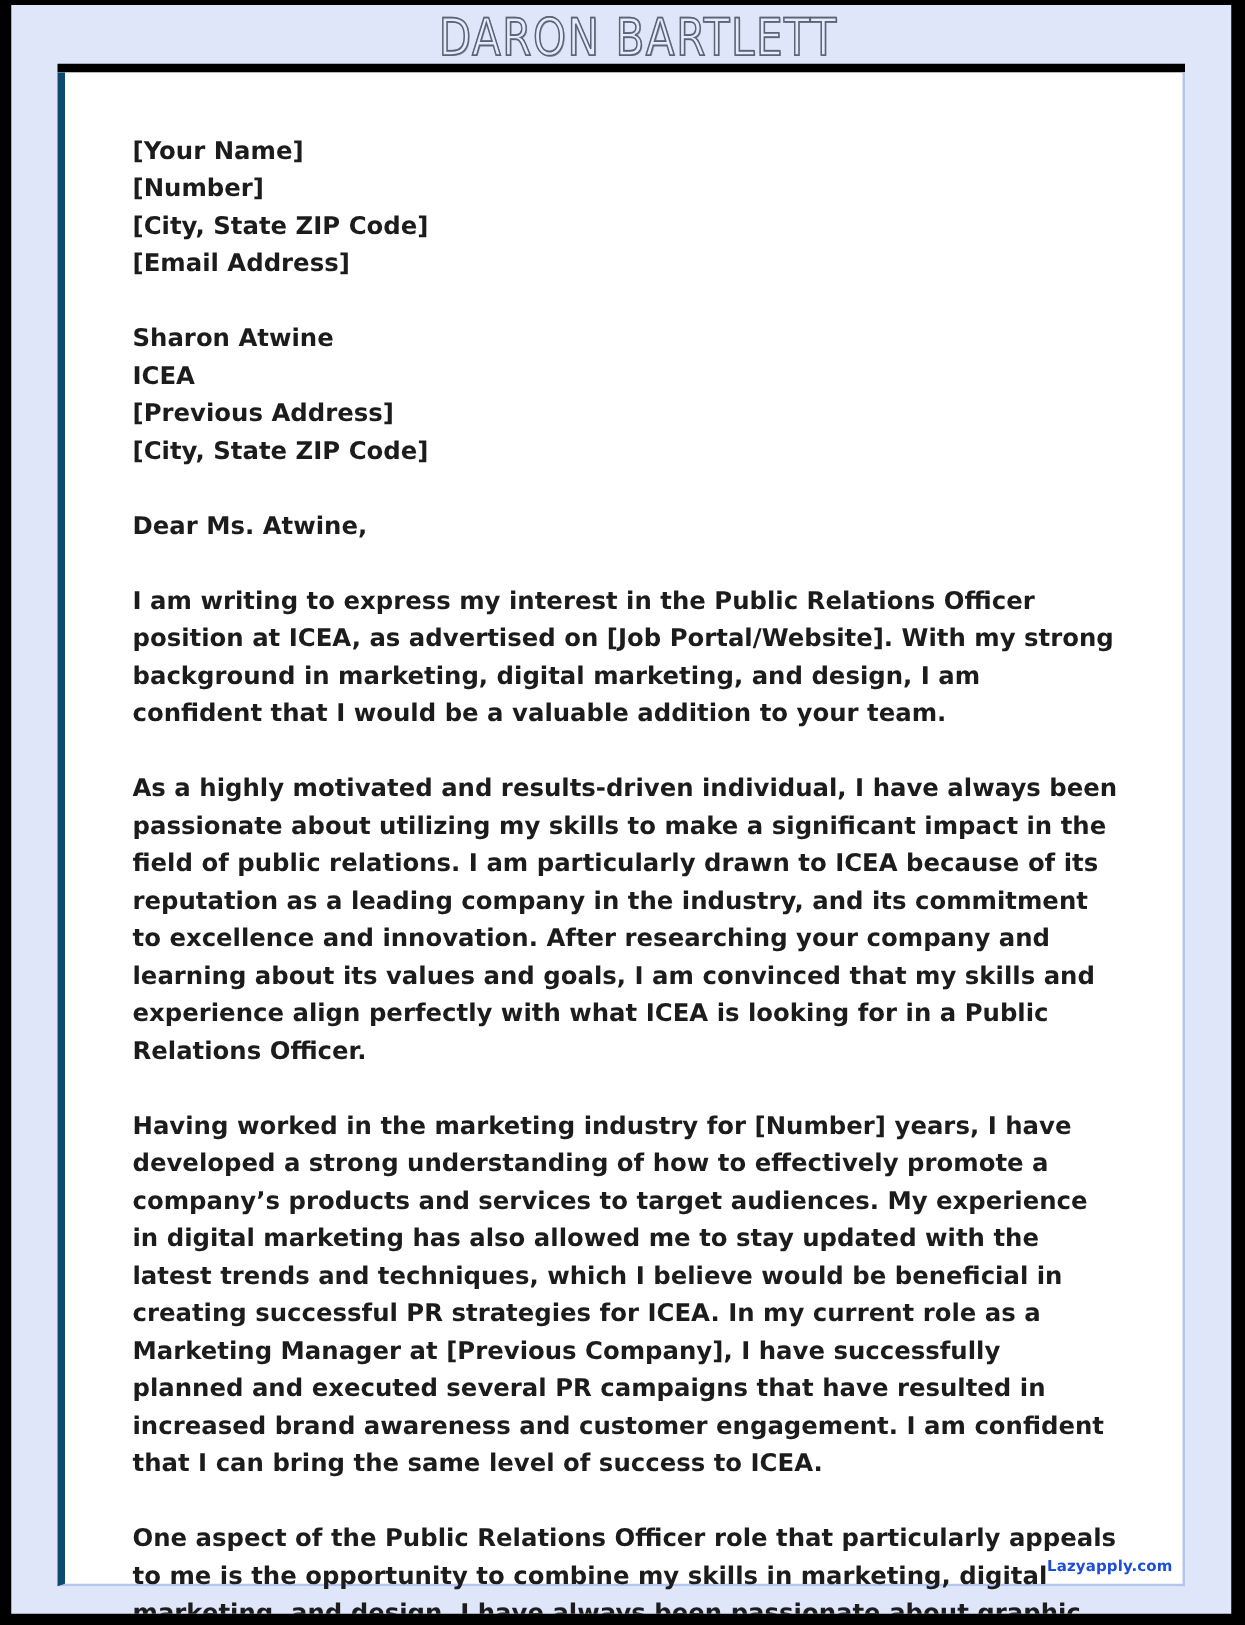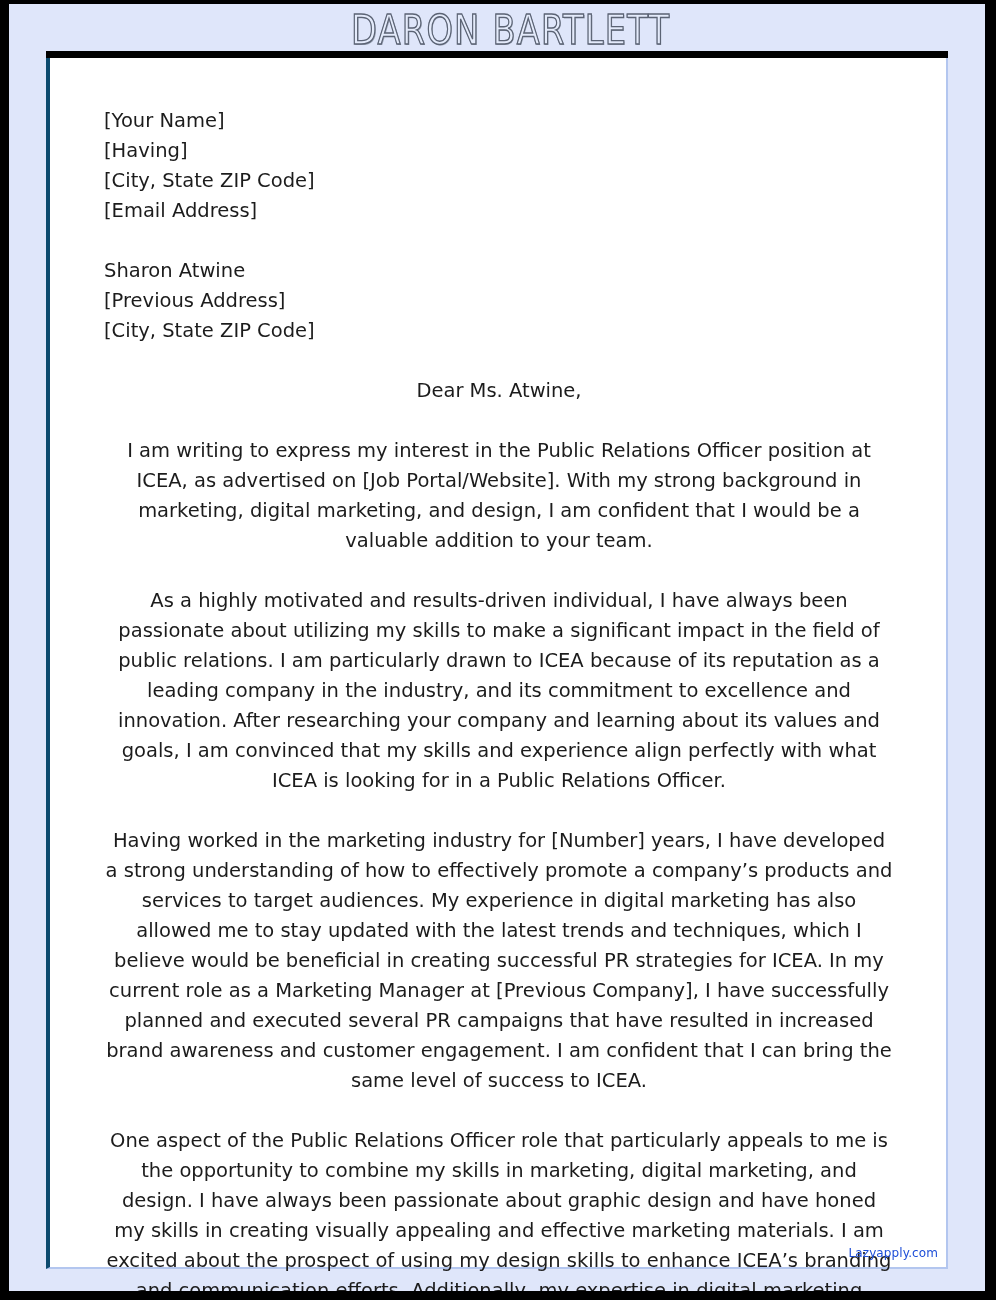--- a/index.html
+++ b/index.html
@@ -64,27 +64,28 @@
 
   .page-top-rule {
     height: 7px;
     background: #000000;
     width: 100%;
   }
 
   .letter-page {
     position: relative;
     background: #ffffff;
-    border-left: 4px solid #0c4a6e;
+    border-left: 6px solid #0c4a6e;
     border-right: 2px solid #b3c6ef;
     border-bottom: 2px solid #b3c6ef;
     box-sizing: border-box;
     width: 100%;
     height: 1211px;
     padding: 0;
+    font-weight: bold;
   }
 
   
   .letter-body {
     position: absolute;
     left: 0;
     top: 0;
     width: 100%;
     padding: 48px 52px 0 54px;
     box-sizing: border-box;
@@ -98,21 +99,21 @@
     display: block;
     white-space: pre;
   }
 
   .block-gap {
     height: 30px;
   }
 
   .para {
     margin: 0;
-    text-align: center;
+    text-align: left;
   }
 
   
   .watermark {
     position: absolute;
     right: 8px;
     bottom: 7px;
     font-size: 12px;
     line-height: 13px;
     color: #1d4ed8;
@@ -133,29 +134,30 @@
   <div class="page-wrap">
 
     <div class="page-top-rule"></div>
 
     <div class="letter-page">
 
       <div class="letter-body">
 
         <div>
           <span class="addr-line">[Your Name]</span>
-          <span class="addr-line">[Having]</span>
+          <span class="addr-line">[Number]</span>
           <span class="addr-line">[City, State ZIP Code]</span>
           <span class="addr-line">[Email Address]</span>
         </div>
 
         <div class="block-gap"></div>
 
         <div>
           <span class="addr-line">Sharon Atwine</span>
+          <span class="addr-line">ICEA</span>
           <span class="addr-line">[Previous Address]</span>
           <span class="addr-line">[City, State ZIP Code]</span>
         </div>
 
         <div class="block-gap"></div>
 
         <p class="para">Dear Ms. Atwine,</p>
 
         <div class="block-gap"></div>
 

